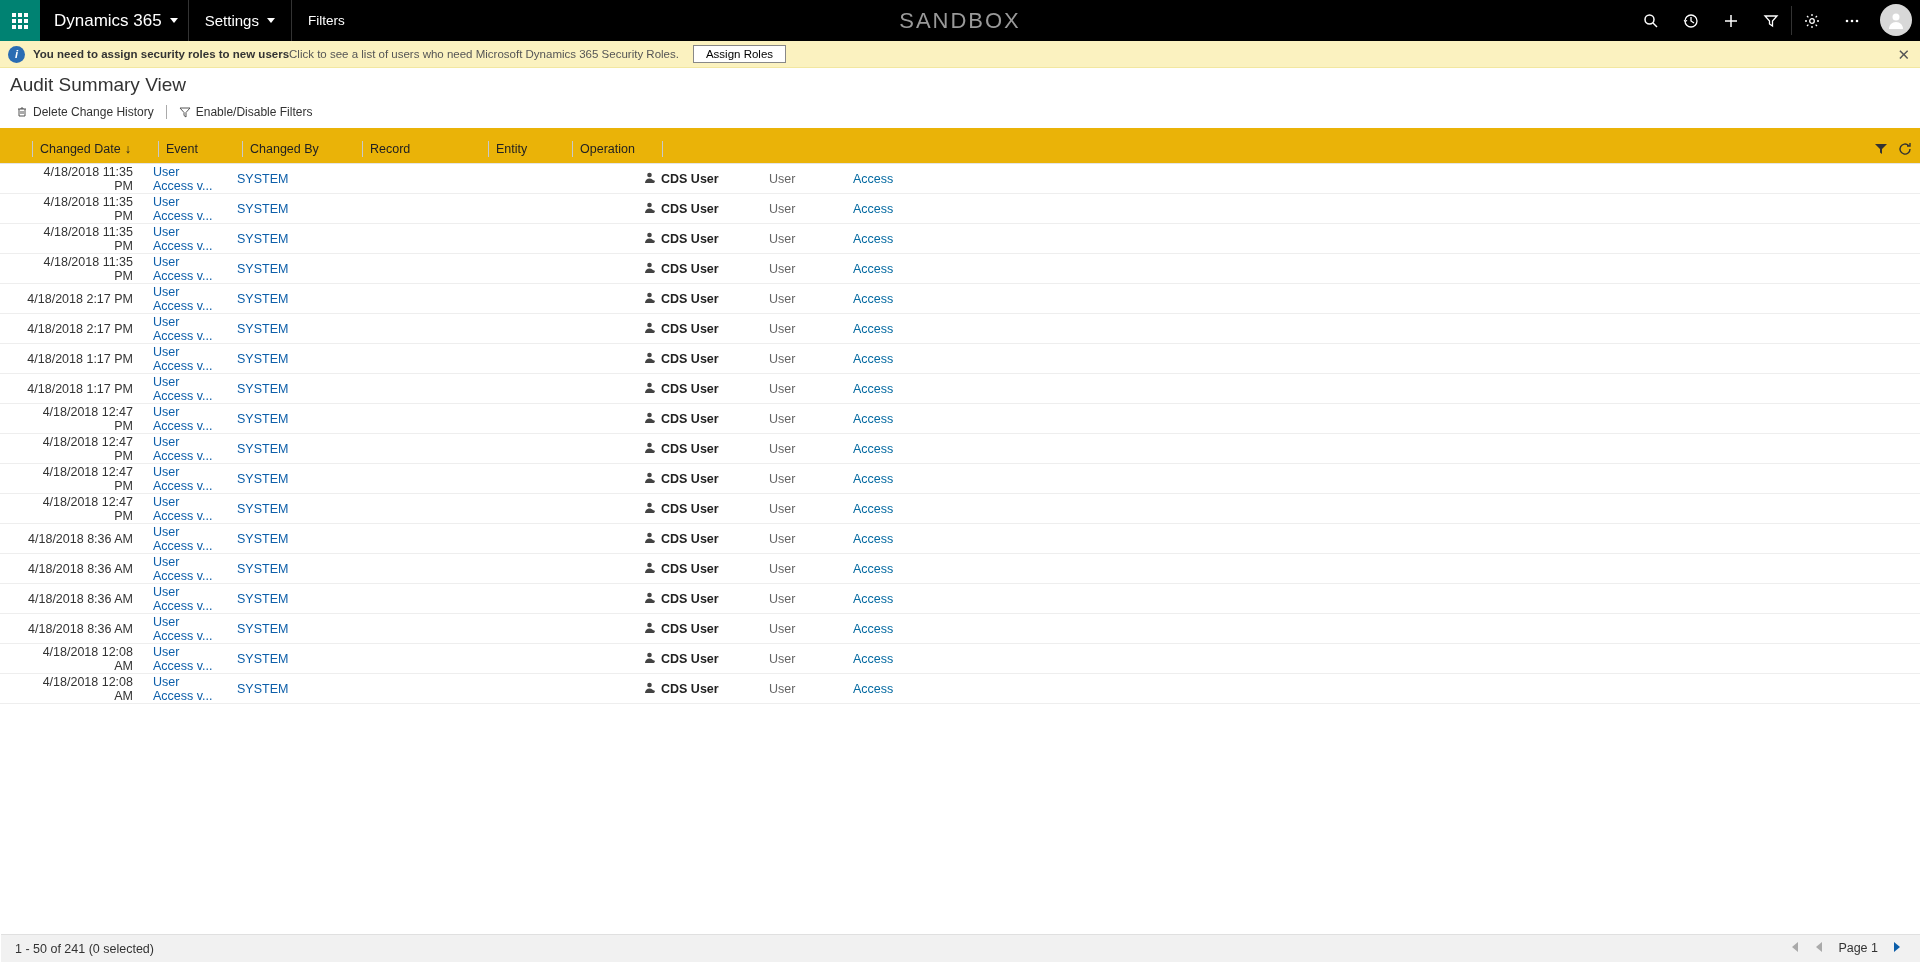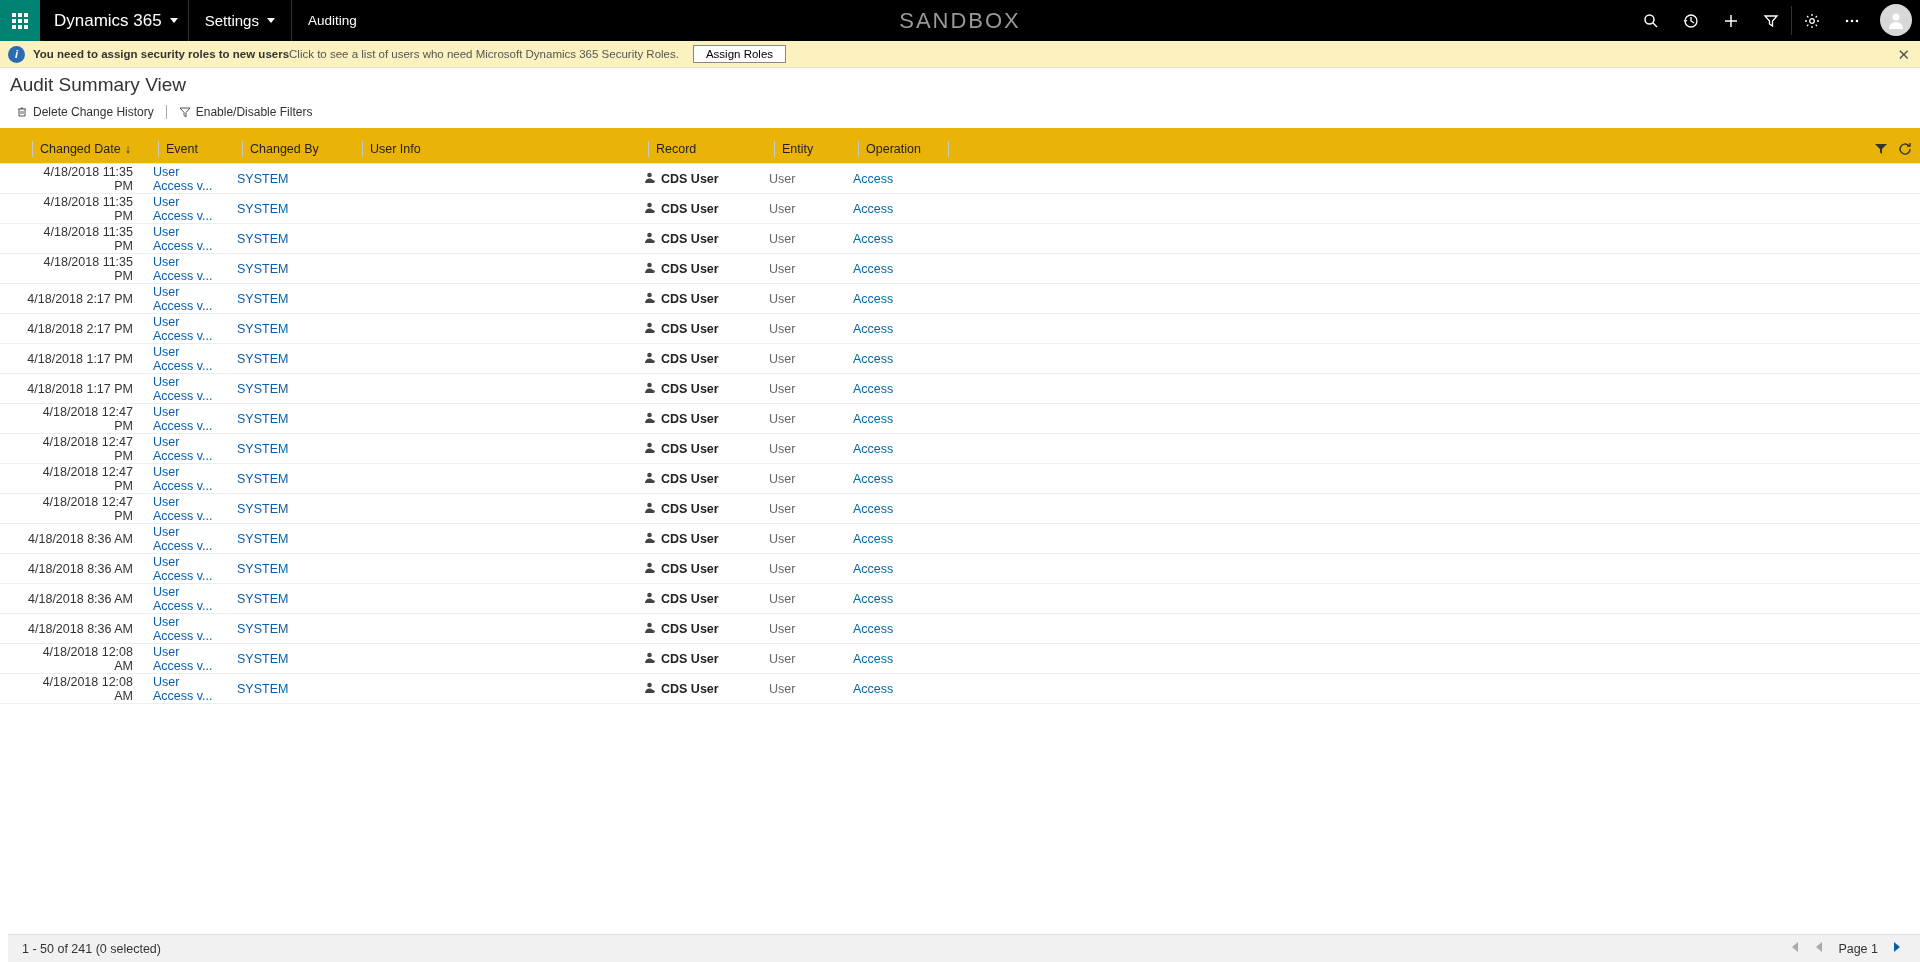--- a/index.html
+++ b/index.html
@@ -46,22 +46,22 @@
     .row .cell{padding:0 8px}
     .c-date{width:126px;text-align:right;padding-right:12px!important;color:#333}
     .c-event{width:84px;color:#0c5ea9;cursor:pointer}
     .c-chby{width:120px;color:#0c5ea9;cursor:pointer}
     .c-uinfo{width:286px}
     .c-record{width:126px;display:flex;align-items:center;font-weight:600;color:#222}
     .c-record svg{margin-right:5px}
     .c-entity{width:84px;color:#666}
     .c-oper{width:90px;color:#0369a1}
     
-    .footer{position:fixed;bottom:0;left:8px;right:0;height:28px;background:#f1f1f1;border-top:1px solid #e0e0e0;display:flex;align-items:center;padding:0 14px;font-size:12.5px;color:#333}
-    .pager{margin-left:auto;display:flex;align-items:center;gap:6px}
+    .footer{position:fixed;bottom:0;left:1px;right:0;height:28px;background:#f1f1f1;border-top:1px solid #e0e0e0;display:flex;align-items:center;padding:0 14px;font-size:12.5px;color:#333}
+    .pager{margin-left:auto;display:flex;align-items:flex-start;gap:6px}
     .pager .disabled svg{fill:#aaa}
     .pager .enabled svg{fill:#0c5ea9}
     .pager span{margin:0 4px}
     
     .chev{width:0;height:0;border-left:4px solid transparent;border-right:4px solid transparent;border-top:5px solid #fff;display:inline-block}
   </style>
 </head>
 <body>
 
 <div class="topbar">
@@ -80,21 +80,21 @@
   </div>
   <div class="brand">
     <span>Dynamics 365</span>
     <span class="chev"></span>
   </div>
   <div class="navtab">
     <span>Settings</span>
     <span class="chev"></span>
   </div>
   <div class="navlink">
-    <span>Auditing</span>
+    <span>Filters</span>
   </div>
   <div class="sandbox">SANDBOX</div>
   <div class="topright">
     <div class="ticon">
         <svg width="16" height="16" viewBox="0 0 16 16">
           <circle cx="6.5" cy="6.5" r="4.5" fill="none" stroke="#fff" stroke-width="1.5"></circle>
           <line x1="10" y1="10" x2="14" y2="14" stroke="#fff" stroke-width="1.5"></line>
         </svg>
       </div>
     <div class="ticon">
@@ -166,23 +166,20 @@
 <div class="colhead">
   <div class="col" style="width:126px">
     <span>Changed Date</span>
     <span class="sortind">↓</span>
   </div>
   <div class="col" style="width:84px">
       <span>Event</span>
     </div>
   <div class="col" style="width:120px">
       <span>Changed By</span>
-    </div>
-  <div class="col" style="width:286px">
-      <span>User Info</span>
     </div>
   <div class="col" style="width:126px">
       <span>Record</span>
     </div>
   <div class="col" style="width:84px">
       <span>Entity</span>
     </div>
   <div class="col" style="width:90px">
       <span>Operation</span>
     </div>

